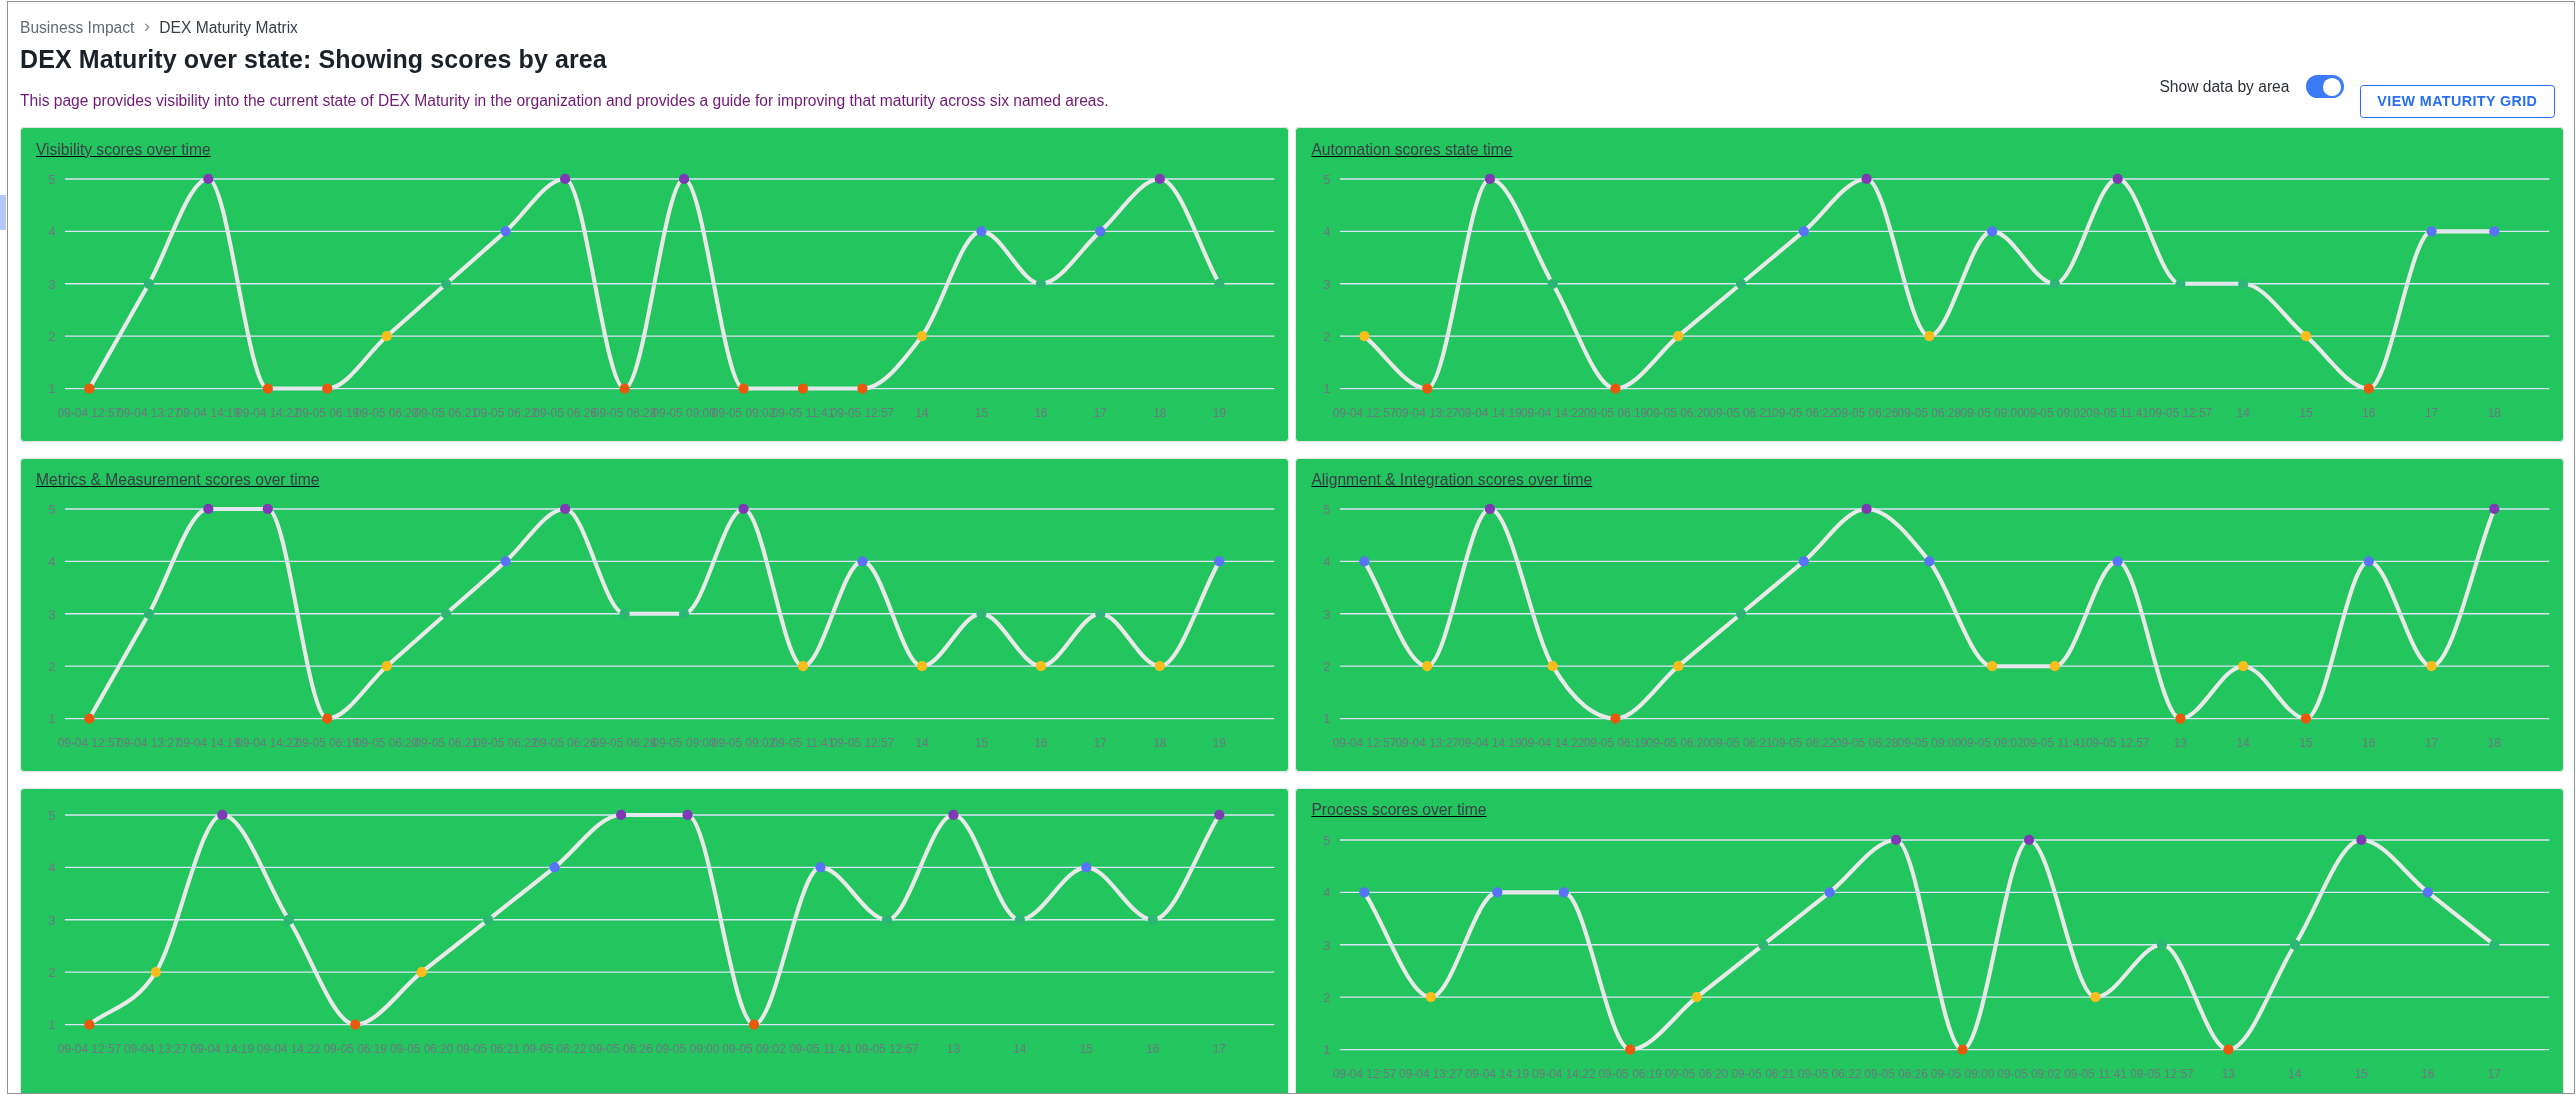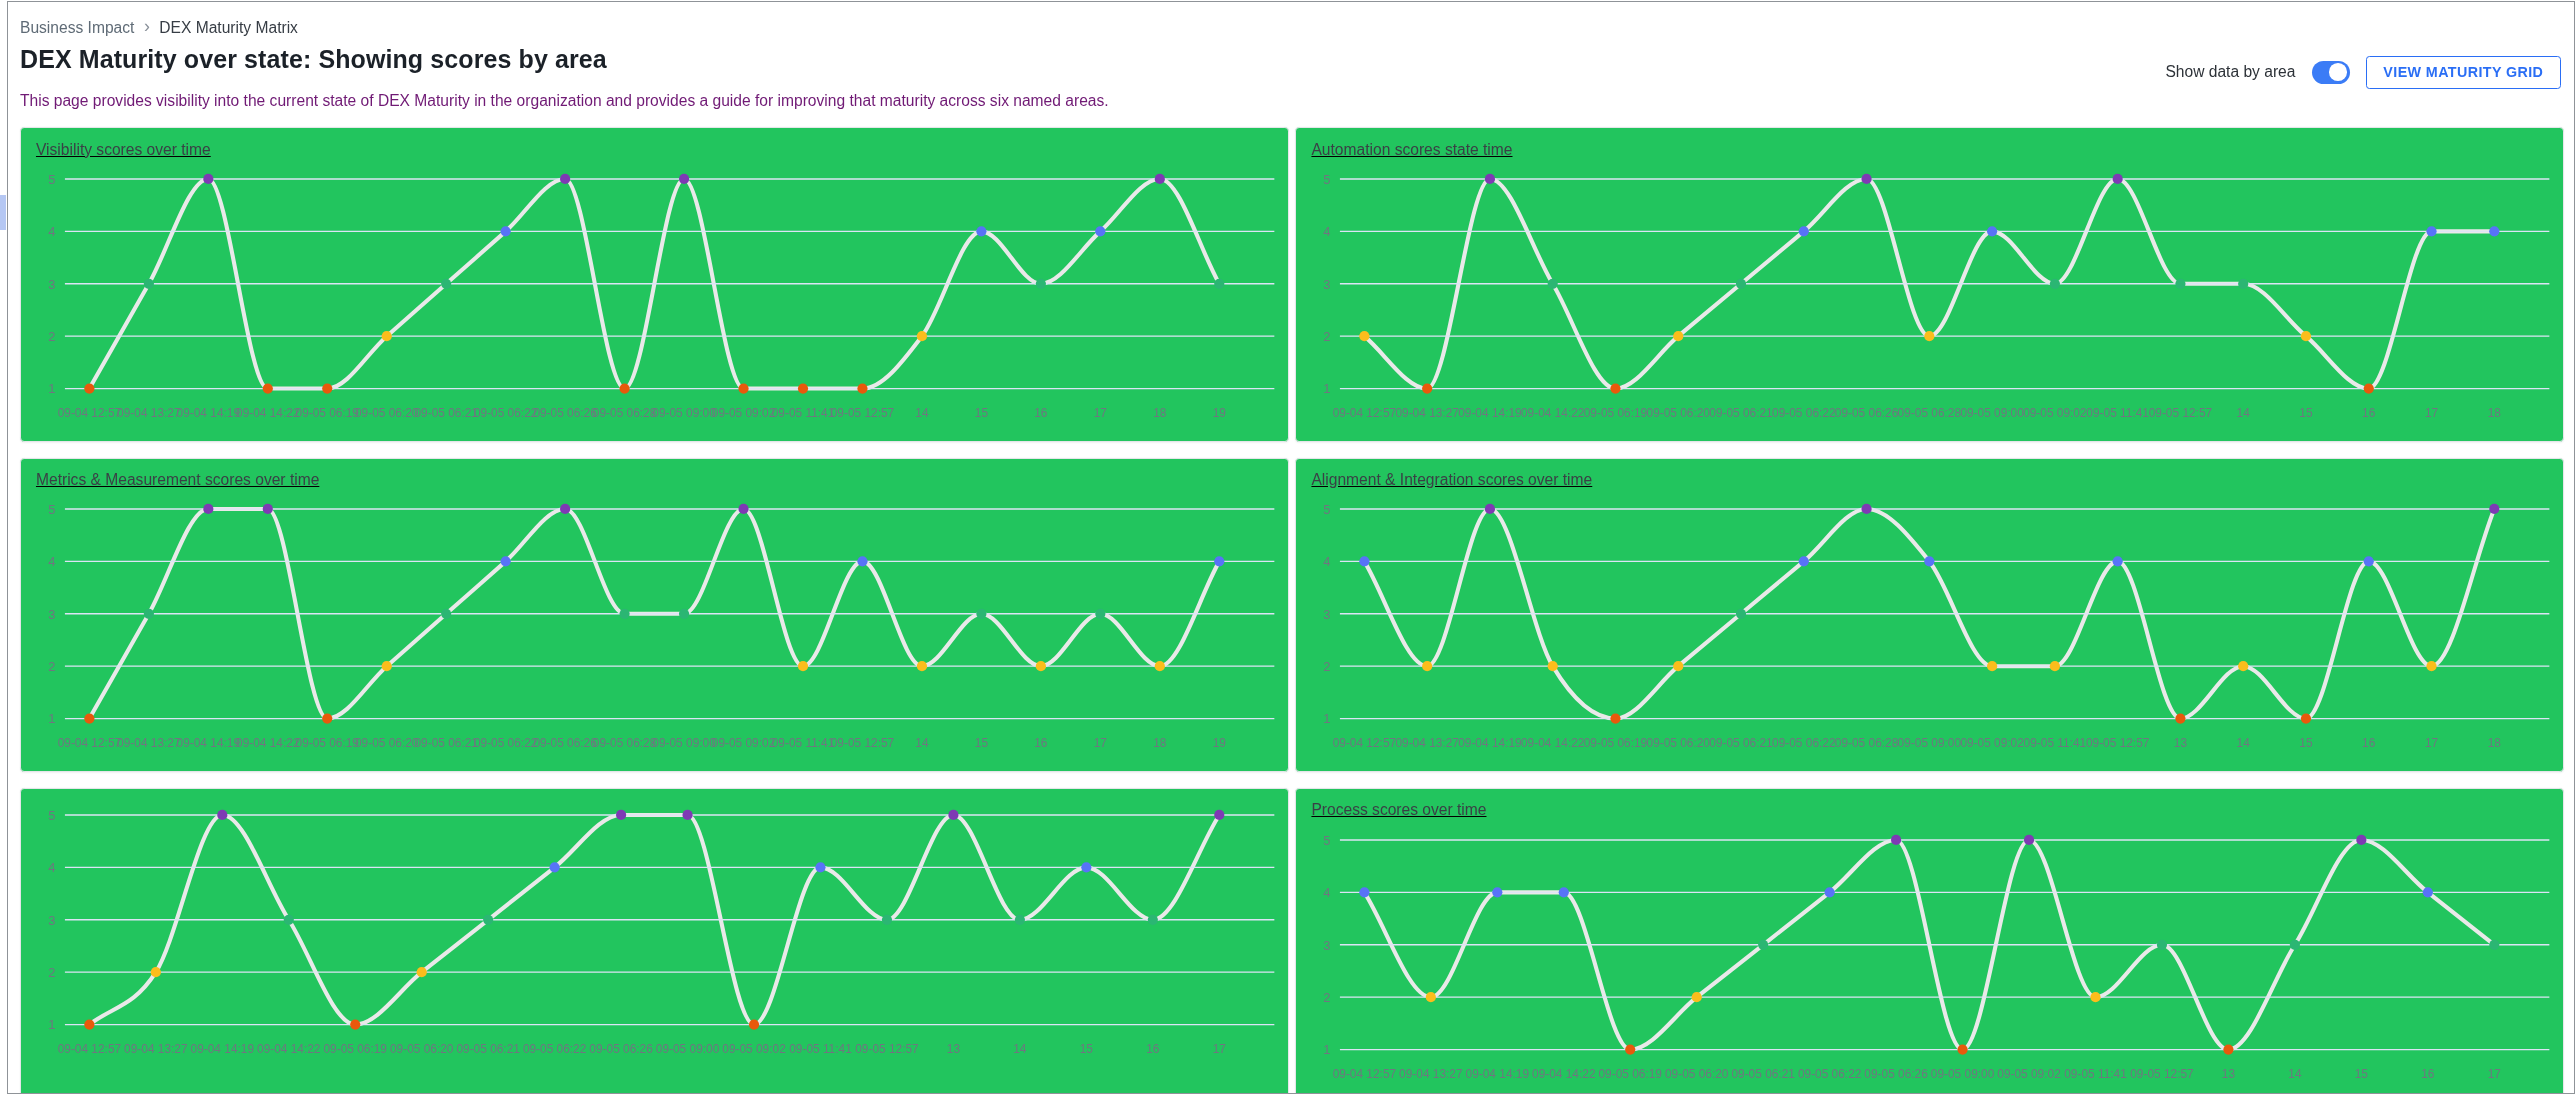--- a/index.html
+++ b/index.html
@@ -14,32 +14,32 @@
   .edge-indicator{
     position:absolute;left:0;top:195px;width:6.1px;height:35px;background:#b5c7f3;
   }
   
   .header{position:relative;padding:0 24.5px 0 12.2px;}
   .breadcrumb{margin-top:16.3px;font-size:15.6px;display:flex;gap:9.5px;color:#5f6b76;}
   .breadcrumb .crumb-current{color:#373d45;}
   .breadcrumb .sep{font-size:17.7px;color:#8a919a;line-height:1;transform:translateY(-1.4px);}
   .page-title{margin-top:8.2px;font-size:25px;font-weight:600;color:#1b2128;letter-spacing:0.1px;}
   .page-desc{margin-top:17.7px;font-size:15.6px;color:#701a75;}
-  .controls{position:absolute;top:37px;right:13px;display:flex;align-items:center;gap:16.3px;}
+  .controls{position:absolute;top:37px;right:19px;display:flex;align-items:center;gap:16.3px;}
   .toggle-label{font-size:15.6px;color:#2d3238;}
   .toggle{
     width:38px;height:23px;border-radius:11.6px;background:#3b7cf6;position:relative;cursor:pointer;flex:0 0 auto;
   }
   .toggle .knob{
     position:absolute;top:2.7px;right:2.7px;width:17.7px;height:17.7px;border-radius:50%;background:#fff;
   }
   .grid-button{
     background:#fff;border:1.4px solid #2a6ef5;color:#2a6ef5;border-radius:3.4px;
     font-family:"Liberation Sans",sans-serif;font-size:14.3px;font-weight:700;letter-spacing:0.4px;
-    padding:7.5px 16.3px;cursor:pointer;
+    padding:7.5px 16.3px;cursor:pointer;margin-top:29px;
   }
   
   .chart-grid{
     display:grid;grid-template-columns:1fr 1fr;gap:15.6px 6.8px;
     margin:17.7px 9.5px 0 12.2px;
   }
   .chart-card{
     background:#22c55e;border:0.7px solid #e4e6e9;border-radius:4.1px;
     box-shadow:0 0.7px 2px rgba(16,24,40,.06);
     padding:11px 11px 15px 13.6px;box-sizing:border-box;text-decoration:underline;

